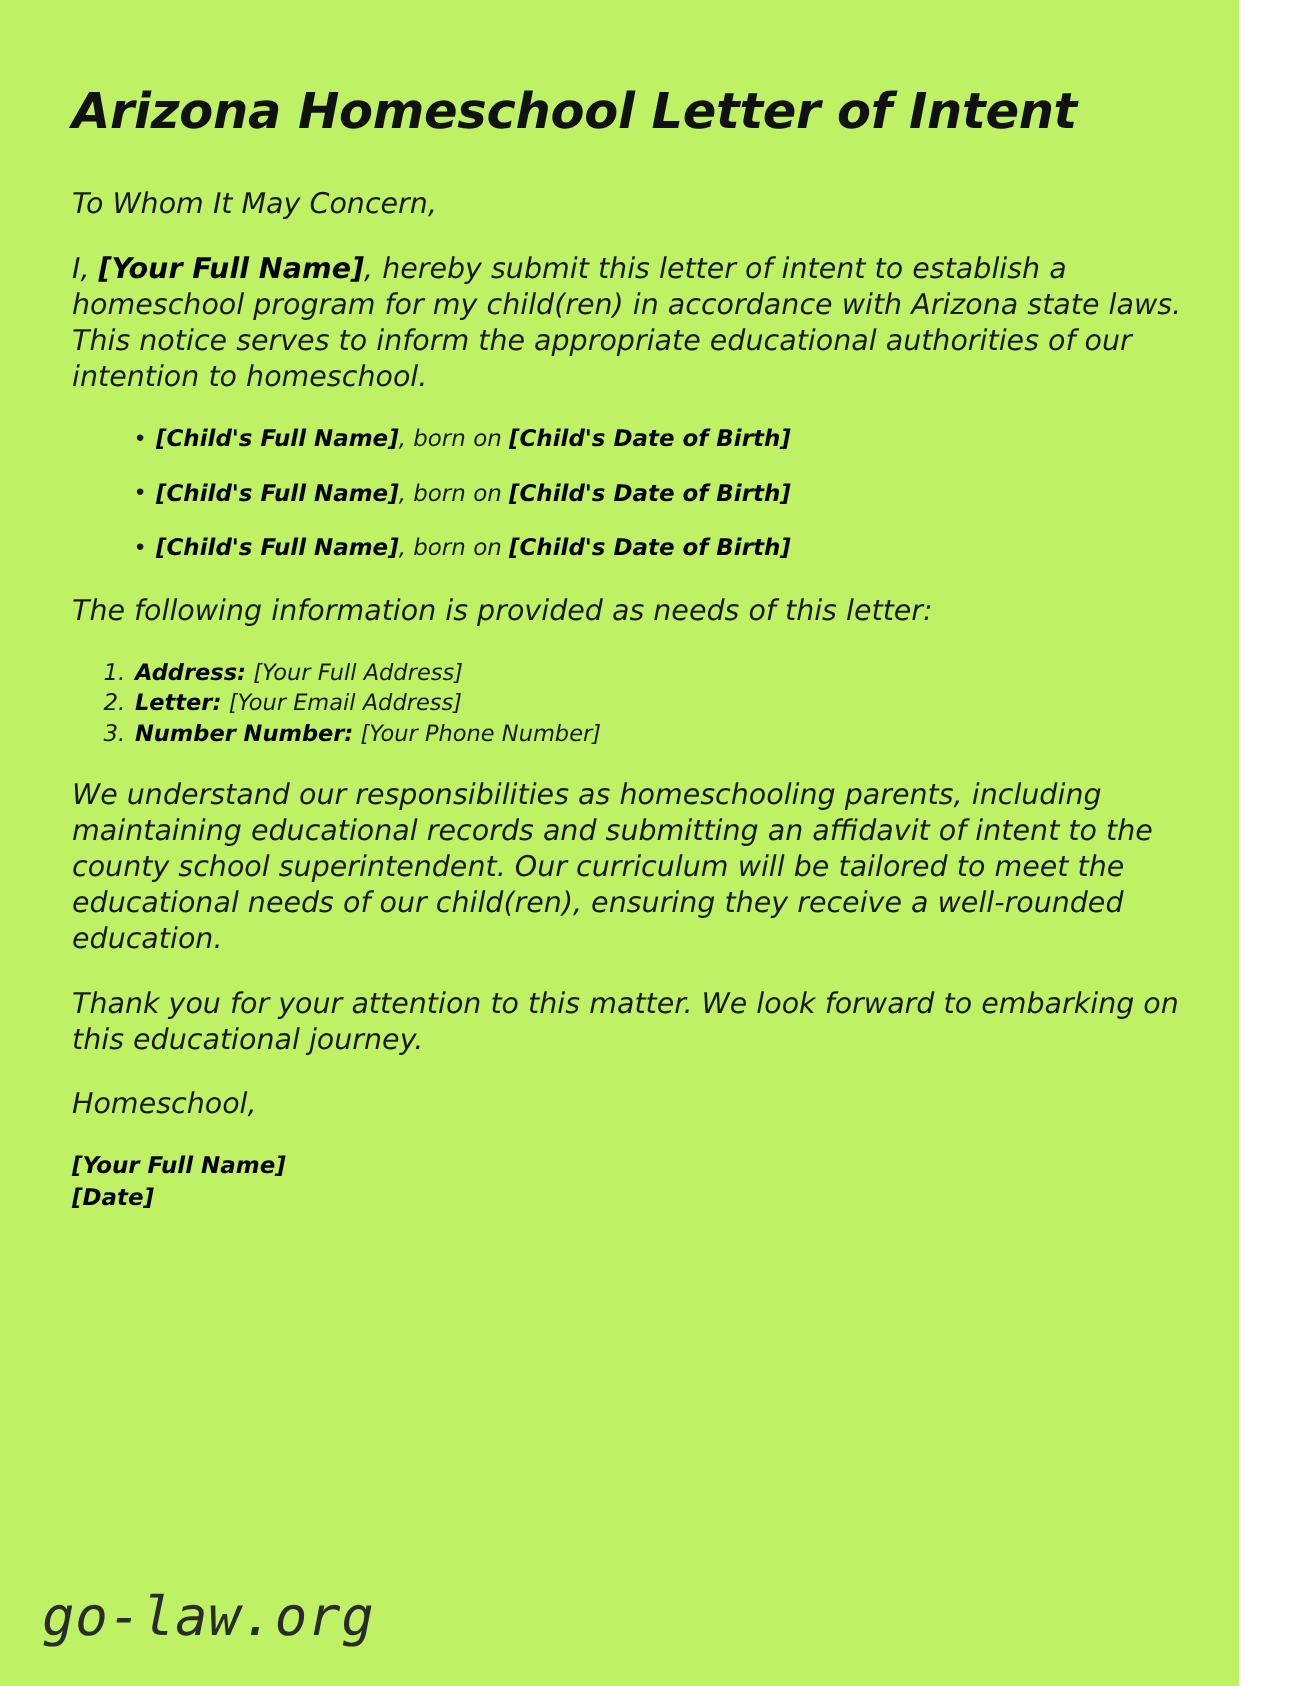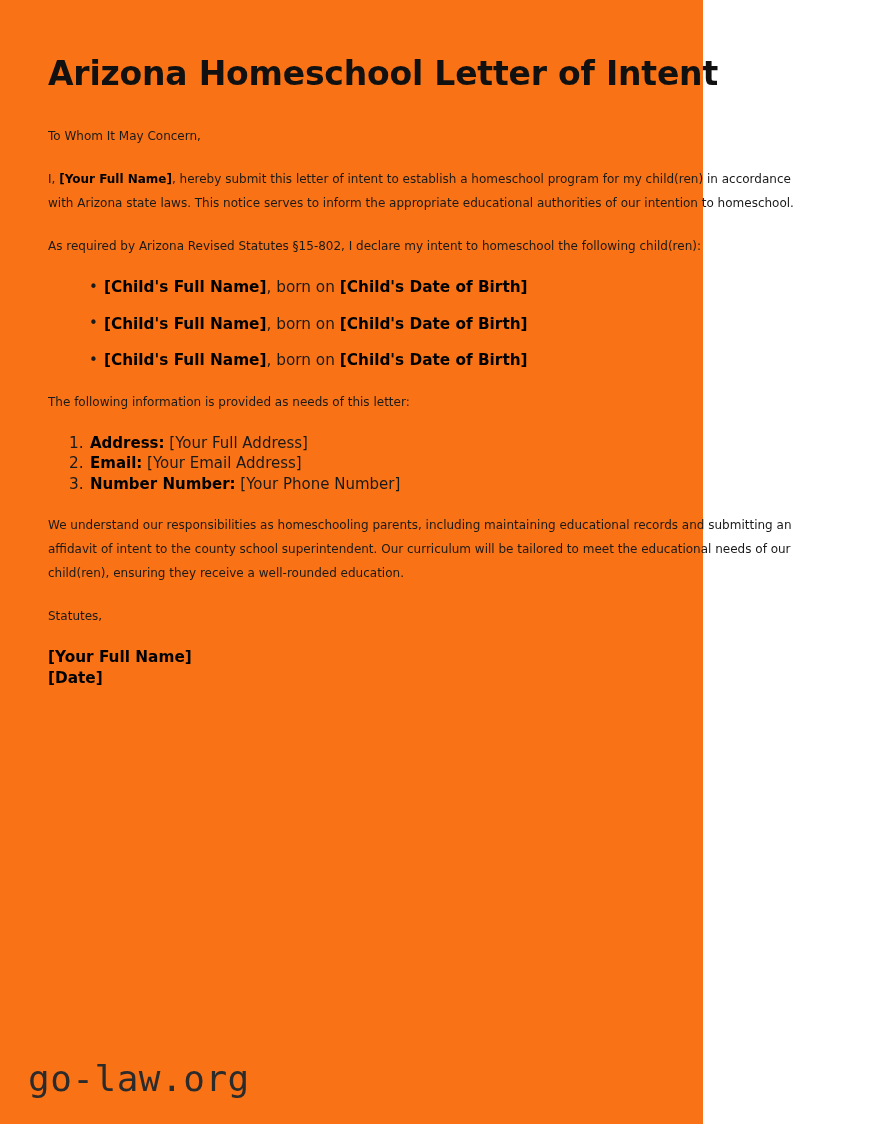--- a/index.html
+++ b/index.html
@@ -11,41 +11,42 @@
     width: 869px;
     height: 1124px;
     position: relative;
     font-family: "DejaVu Sans", sans-serif;
     color: #1a1a1a;
     overflow: hidden;
   }
   .page {
     position: absolute;
     left: 0; top: 0;
-    width: 703px;
+    width: 826px;
     height: 1124px;
-    background: #f97316;
+    background: #bef264;
+    font-style: italic;
   }
   .content {
     position: absolute;
     left: 48px;
     top: 54px;
     width: 750px;
   }
   .doc-title {
     font-size: 33px;
     font-weight: bold;
     line-height: 40px;
     letter-spacing: -0.2px;
     color: #111111;
     margin: 0 0 30px 0;
     white-space: nowrap;
   }
   p.para {
-    font-size: 12px;
+    font-size: 19px;
     line-height: 24px;
     margin: 0 0 19px 0;
     color: #1a1a1a;
     text-align: left;
   }
   b, strong {
     font-weight: bold;
     color: #000000;
   }
   ul.children-list {
@@ -120,40 +121,40 @@
 <div class="page">
 
   <div class="content">
 
     <h1 class="doc-title">Arizona Homeschool Letter of Intent</h1>
 
     <p class="para">To Whom It May Concern,</p>
 
     <p class="para"><span>I, </span><b>[Your Full Name]</b><span>, hereby submit this letter of intent to establish a homeschool program for my child(ren) in accordance with Arizona state laws. This notice serves to inform the appropriate educational authorities of our intention to homeschool.</span></p>
 
-    <p class="para">As required by Arizona Revised Statutes §15-802, I declare my intent to homeschool the following child(ren):</p>
 
     <ul class="children-list">
       <li><b>[Child's Full Name]</b><span>, born on </span><b>[Child's Date of Birth]</b></li>
       <li><b>[Child's Full Name]</b><span>, born on </span><b>[Child's Date of Birth]</b></li>
       <li><b>[Child's Full Name]</b><span>, born on </span><b>[Child's Date of Birth]</b></li>
     </ul>
 
     <p class="para">The following information is provided as needs of this letter:</p>
 
     <ol class="info-list">
       <li><b>Address:</b> <span>[Your Full Address]</span></li>
-      <li><b>Email:</b> <span>[Your Email Address]</span></li>
+      <li><b>Letter:</b> <span>[Your Email Address]</span></li>
       <li><b>Number Number:</b> <span>[Your Phone Number]</span></li>
     </ol>
 
     <p class="para">We understand our responsibilities as homeschooling parents, including maintaining educational records and submitting an affidavit of intent to the county school superintendent. Our curriculum will be tailored to meet the educational needs of our child(ren), ensuring they receive a well-rounded education.</p>
 
+    <p class="para">Thank you for your attention to this matter. We look forward to embarking on this educational journey.</p>
 
-    <p class="para">Statutes,</p>
+    <p class="para">Homeschool,</p>
 
     <div class="signature-block">
       <div>[Your Full Name]</div>
       <div>[Date]</div>
     </div>
 
   </div>
 
   <div class="footer-watermark">go-law.org</div>
 

